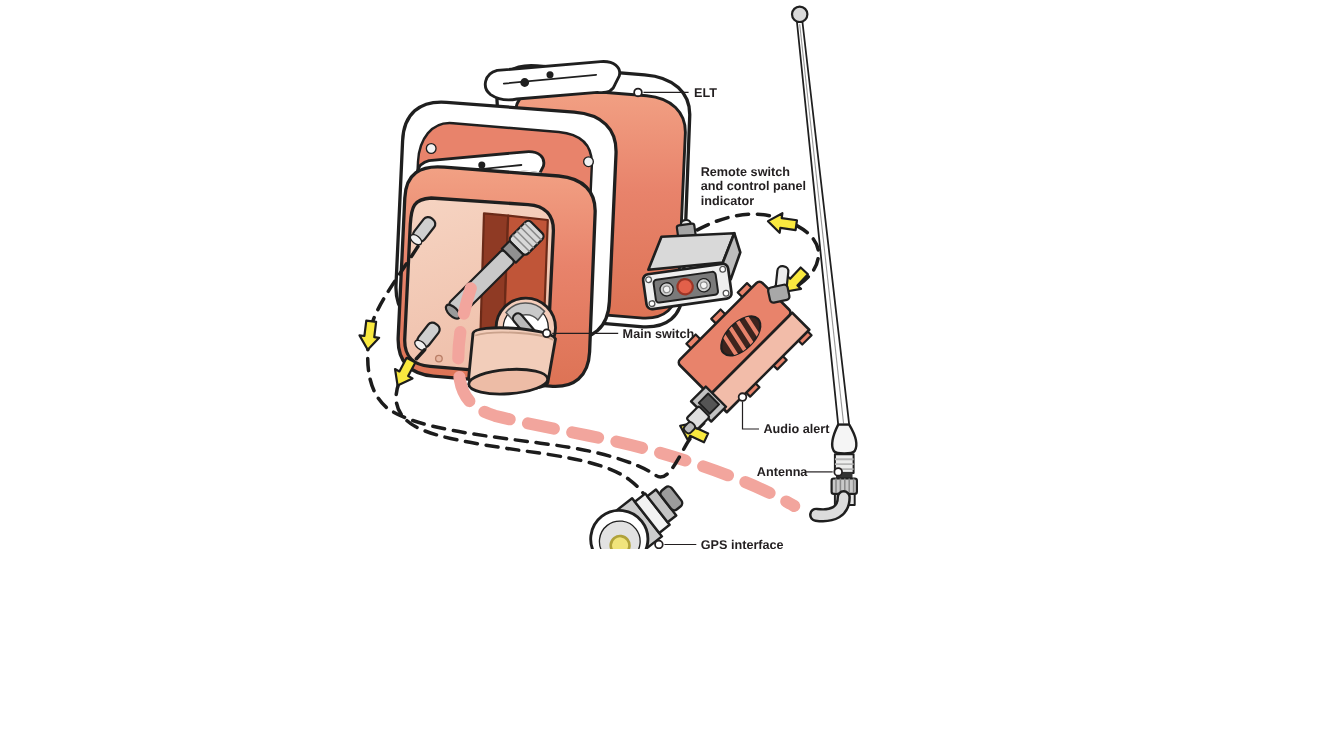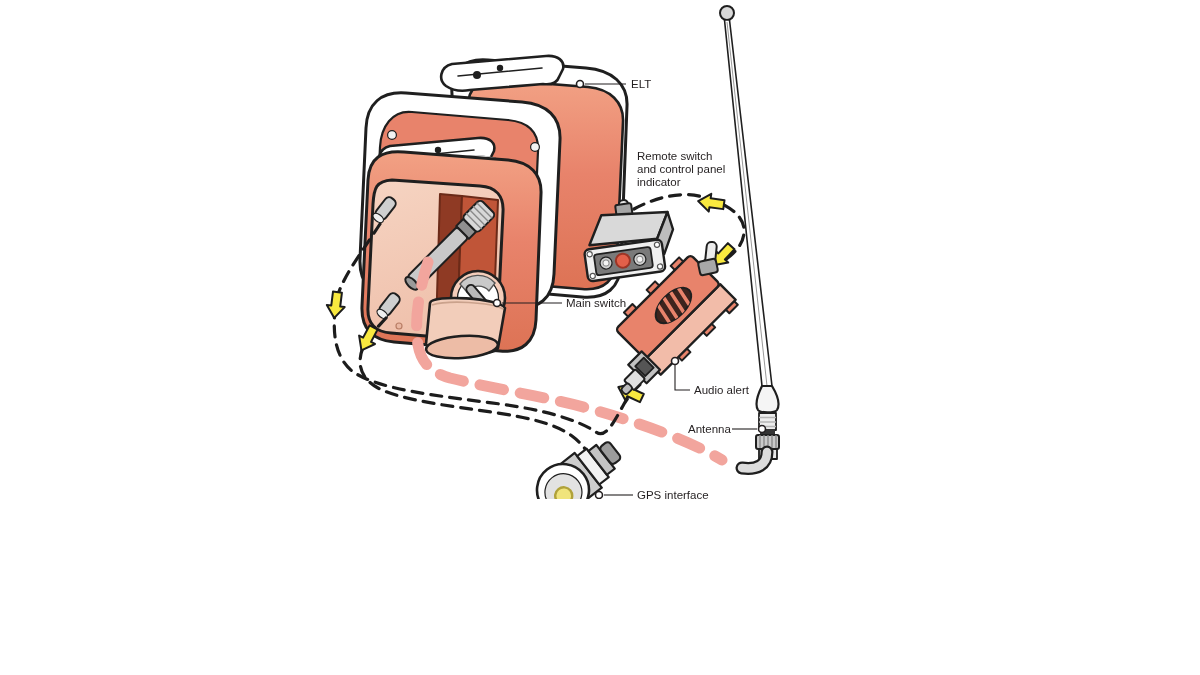--- a/index.html
+++ b/index.html
@@ -1,17 +1,17 @@
 <!DOCTYPE html>
 <html><head>
 <meta charset="utf-8">
 <style>
   html,body{margin:0;padding:0;background:#ffffff;}
   .stage{position:relative;width:1200px;height:499px;background:#ffffff;overflow:hidden;
-         font-family:"Liberation Sans", sans-serif;}
+         font-family:"Liberation Sans", sans-serif;font-weight:bold;}
   svg{display:block;}
   .lbl{font-family:"Liberation Sans", sans-serif;font-size:11.5px;fill:#231f20;}
   .oln{stroke:#1f1f1f;stroke-linejoin:round;stroke-linecap:round;}
   .thin{stroke:#1f1f1f;stroke-width:1.2;}
   .leader{stroke:#231f20;stroke-width:1.1;fill:none;}
   .anchor{fill:#ffffff;stroke:#231f20;stroke-width:1.6;}
   .wire{fill:none;stroke:#1c1c1c;stroke-width:3.2;stroke-dasharray:11 8;stroke-linecap:round;}
   .coax{fill:none;stroke-width:11;stroke-dasharray:24 17;stroke-linecap:round;}
   .arrowuse{stroke:#1c1c1c;stroke-width:2;stroke-linejoin:round;}
   .gray-oln{stroke:#c4c4c4;stroke-width:2;stroke-linejoin:round;stroke-linecap:round;fill:#ffffff;}

